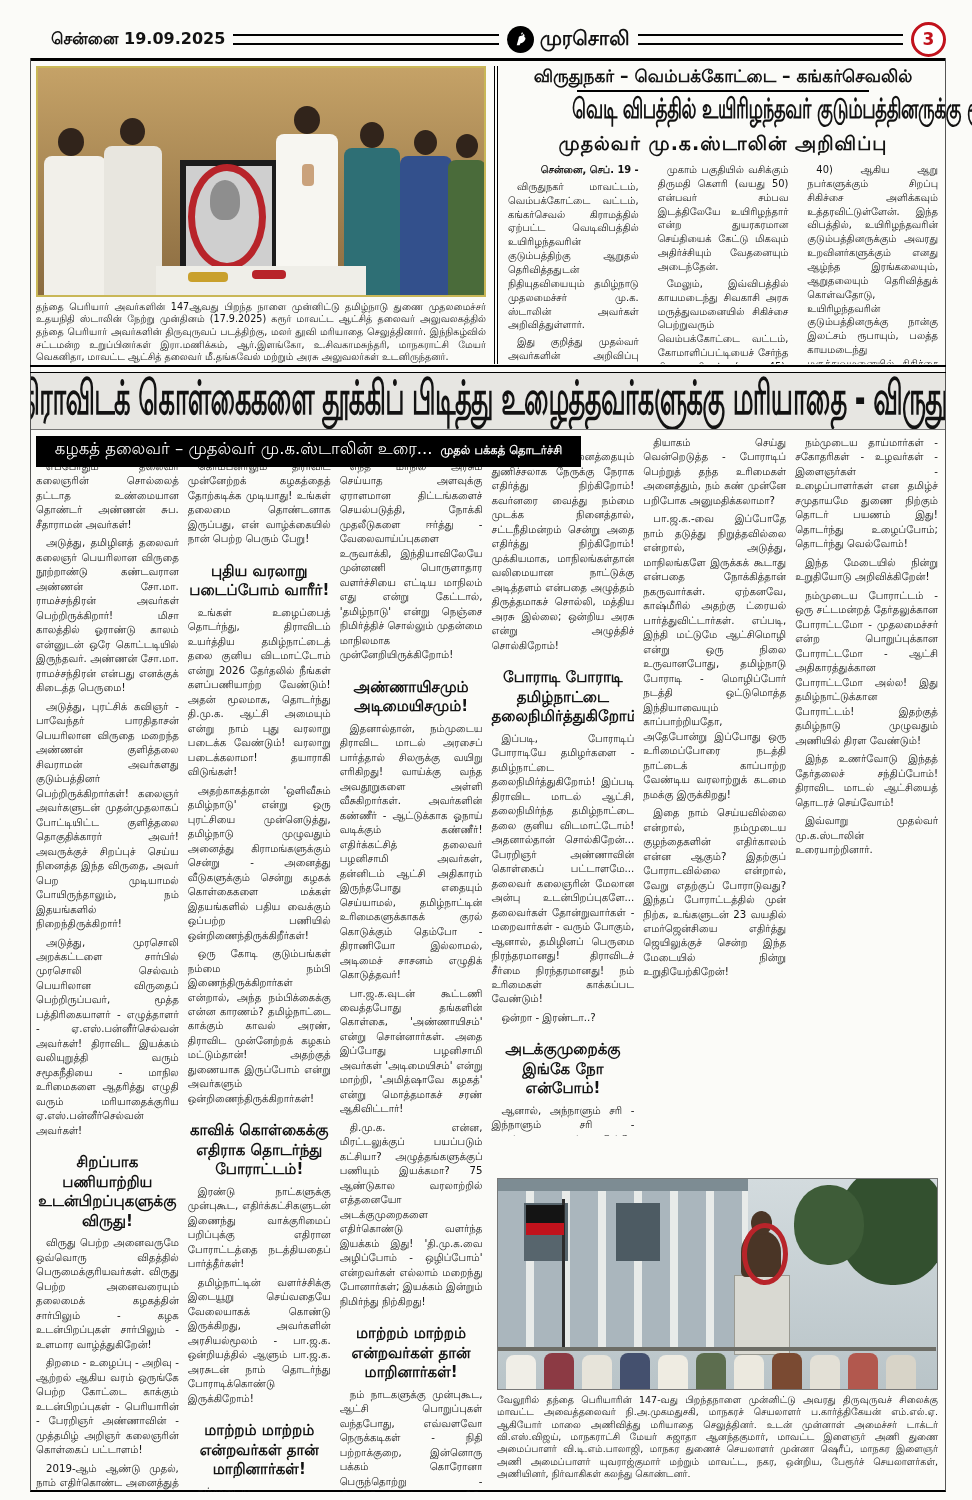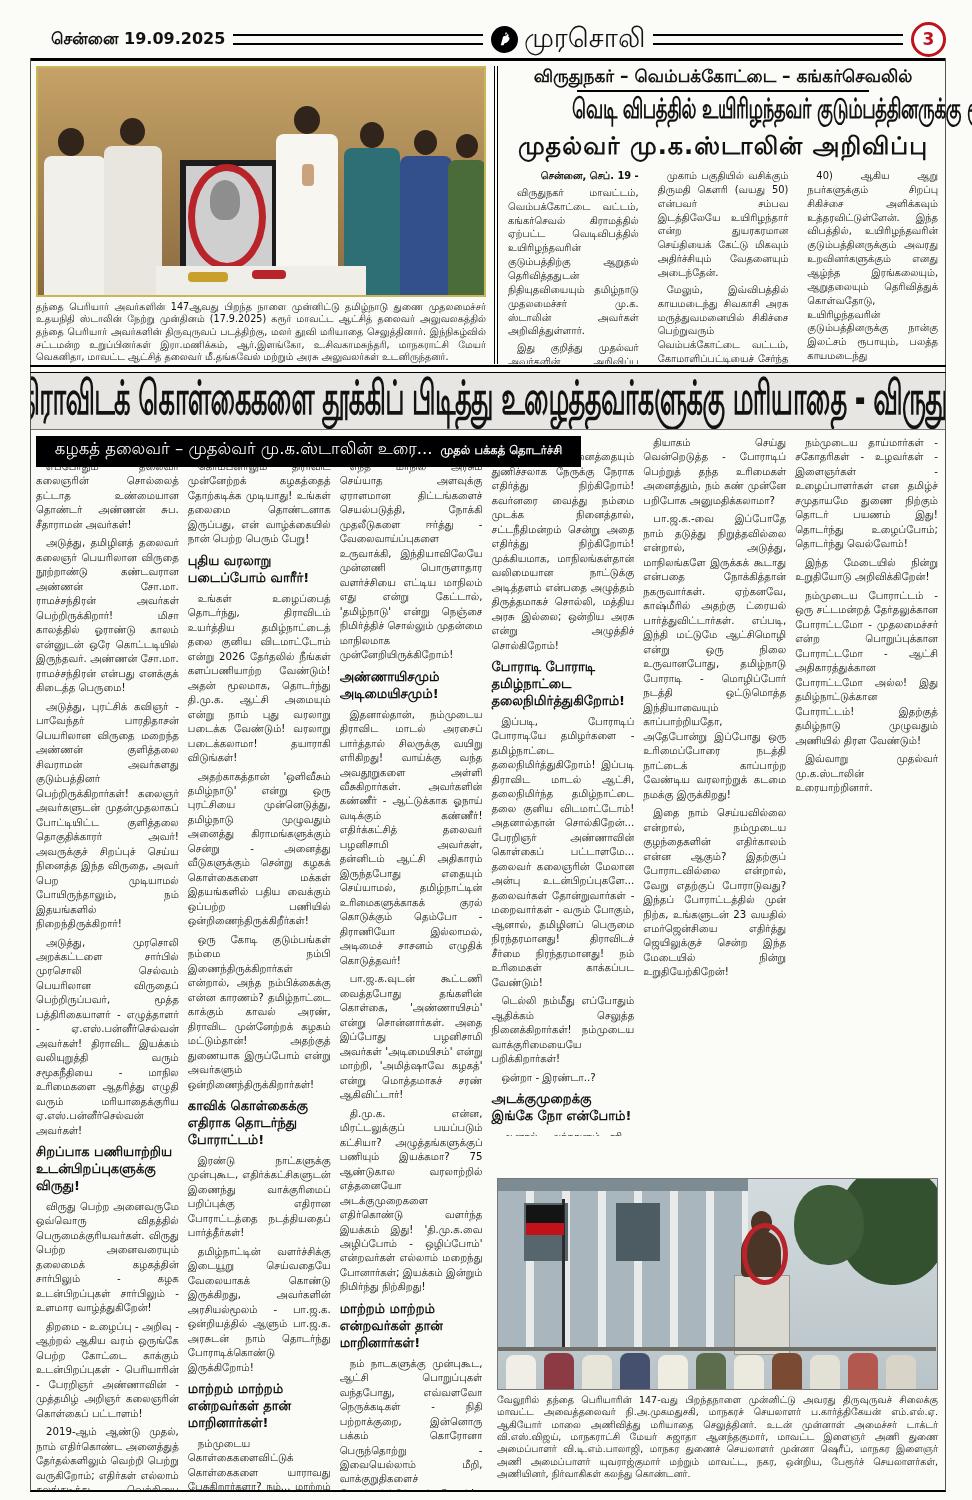--- a/index.html
+++ b/index.html
@@ -5,41 +5,41 @@
   html,body{margin:0;padding:0;background:#cfcfcf;}
   .page{position:relative;width:972px;height:1500px;background:#fbfbf8;margin:0 auto;
         font-family:"DejaVu Sans","Liberation Sans",sans-serif;color:#121212;overflow:hidden;}
 
   
   .masthead-row{position:absolute;left:30px;right:26px;top:22px;height:34px;display:flex;align-items:center;}
   .mh-date{font-weight:bold;font-size:16px;white-space:nowrap;margin-left:21px;}
   .mh-rule{flex:1;height:7px;border-top:2px solid #000;border-bottom:2px solid #000;margin:0 8px;}
   .mh-logo{display:flex;align-items:center;gap:6px;}
   .mh-logo-circle{width:27px;height:27px;border-radius:50%;background:#000;display:flex;align-items:center;justify-content:center;flex:none;}
-  .mh-title{font-size:27px;font-weight:normal;white-space:nowrap;}
+  .mh-title{font-size:20px;font-weight:bold;white-space:nowrap;}
   .mh-pagenum{width:29px;height:29px;border-radius:50%;border:3px solid #c1121c;color:#c1121c;
               font-weight:bold;font-size:17px;display:flex;align-items:center;justify-content:center;background:#fff;flex:none;}
   .thick-rule{position:absolute;left:30px;right:26px;top:58px;height:3px;background:#000;}
   .frame{position:absolute;left:30px;right:26px;top:58px;bottom:8px;border-left:1px solid #555;
          border-right:1px solid #555;border-bottom:2px solid #000;pointer-events:none;}
 
   
   .top-row{position:absolute;left:36px;right:34px;top:66px;height:298px;display:flex;}
   .photoL-wrap{width:450px;flex:none;display:flex;flex-direction:column;}
   .photoL{height:228px;position:relative;border:2px solid #c9b757;background:linear-gradient(#c5a267,#8a6b40);overflow:hidden;}
   .photoL-caption{font-size:9.6px;line-height:1.32;text-align:justify;padding-top:4px;}
   .person{position:absolute;border-radius:8px 8px 0 0;}
   .head{position:absolute;border-radius:50%;background:#31241b;}
   .topstory{flex:1;border-left:4px double #000;margin-left:8px;padding-left:10px;display:flex;flex-direction:column;min-width:0;}
   .kicker{text-align:center;font-weight:bold;font-size:17px;white-space:nowrap;}
   .kicker-underline{width:68%;margin:2px auto 4px;border-bottom:2px solid #000;}
   .headline-wrap{overflow:visible;text-align:center;}
   .headline{display:inline-block;font-weight:900;font-size:22px;letter-spacing:-0.5px;white-space:nowrap;
             transform:scaleX(0.82) scaleY(1.25);transform-origin:center;}
-  .subhead{text-align:center;font-weight:bold;font-size:24px;margin:8px 0 6px;letter-spacing:1px;}
+  .subhead{text-align:center;font-weight:bold;font-size:19px;margin:8px 0 6px;letter-spacing:1px;}
   .top-cols{flex:1;display:flex;gap:19px;overflow:hidden;}
   .top-col{flex:1;font-size:9.9px;line-height:1.4;text-align:justify;min-width:0;}
   .top-col p{margin:0 0 3px;text-indent:9px;}
   .top-col p.dateline{text-align:right;font-weight:bold;text-indent:0;}
 
   
   .divider-double{position:absolute;left:30px;right:26px;top:365px;height:5px;border-top:2px solid #000;border-bottom:1px solid #000;}
   .banner{position:absolute;left:31px;right:27px;top:373px;height:56px;background:#e7e6e2;
           display:flex;align-items:center;justify-content:center;overflow:hidden;border-bottom:1px solid #777;}
   .banner-text{font-weight:900;font-size:36px;white-space:nowrap;letter-spacing:-1px;
@@ -49,21 +49,21 @@
   .body-wrap{position:absolute;left:36px;right:34px;top:436px;height:1056px;}
   .section-header{position:absolute;left:0;top:0;width:545px;height:31px;background:#000;color:#fff;
                   display:flex;align-items:baseline;justify-content:center;gap:8px;overflow:hidden;padding-top:3px;box-sizing:border-box;}
   .sh-main{font-size:16.5px;font-weight:normal;white-space:nowrap;}
   .sh-cont{font-size:11.5px;font-weight:bold;white-space:nowrap;}
   .cols{display:flex;gap:9px;height:100%;}
   .bcol{flex:1;min-width:0;overflow:hidden;font-size:10.2px;line-height:1.42;text-align:justify;}
   .bcol.offset{padding-top:24px;box-sizing:border-box;}
   .bcol.short{height:700px;}
   .bcol p{margin:0 0 4px;text-indent:10px;}
-  .bcol p.h{font-weight:bold;text-align:left;text-indent:0;font-size:13px;line-height:1.3;margin:6px 0 5px;}
+  .bcol p.h{font-weight:bold;text-align:center;text-indent:0;font-size:15px;line-height:1.3;margin:15px 0 5px;}
 
   
   .photoR{position:absolute;left:461px;right:0;top:742px;bottom:2px;display:flex;flex-direction:column;}
   .photoR-img{height:210px;position:relative;border:1px solid #777;background:linear-gradient(#d3dbde,#b9c4c8);overflow:hidden;flex:none;}
   .photoR-caption{font-size:9.5px;line-height:1.3;text-align:justify;padding-top:4px;}
   .abs{position:absolute;}
 </style>
 </head>
 <body>
 
@@ -176,34 +176,34 @@
           <p>இதனால்தான், நம்முடைய திராவிட மாடல் அரசைப் பார்த்தால் சிலருக்கு வயிறு எரிகிறது! வாய்க்கு வந்த அவதூறுகளை அள்ளி வீசுகிறார்கள். அவர்களின் கண்ணீர் - ஆட்டுக்காக ஓநாய் வடிக்கும் கண்ணீர்! எதிர்க்கட்சித் தலைவர் பழனிசாமி அவர்கள், தன்னிடம் ஆட்சி அதிகாரம் இருந்தபோது எதையும் செய்யாமல், தமிழ்நாட்டின் உரிமைகளுக்காகக் குரல் கொடுக்கும் தெம்போ - திராணியோ இல்லாமல், அடிமைச் சாசனம் எழுதிக் கொடுத்தவர்!</p>
           <p>பா.ஜ.க.வுடன் கூட்டணி வைத்தபோது தங்களின் கொள்கை, 'அண்ணாயிசம்' என்று சொன்னார்கள். அதை இப்போது பழனிசாமி அவர்கள் 'அடிமையிசம்' என்று மாற்றி, 'அமித்ஷாவே கழகத்' என்று மொத்தமாகச் சரண் ஆகிவிட்டார்!</p>
           <p>தி.மு.க. என்ன, மிரட்டலுக்குப் பயப்படும் கட்சியா? அழுத்தங்களுக்குப் பணியும் இயக்கமா? 75 ஆண்டுகால வரலாற்றில் எத்தனையோ அடக்குமுறைகளை எதிர்கொண்டு வளர்ந்த இயக்கம் இது! 'தி.மு.க.வை அழிப்போம் - ஒழிப்போம்' என்றவர்கள் எல்லாம் மறைந்து போனார்கள்; இயக்கம் இன்றும் நிமிர்ந்து நிற்கிறது!</p>
           <p class="h">மாற்றம் மாற்றம் என்றவர்கள் தான் மாறினார்கள்!</p>
           <p>நம் நாடகளுக்கு முன்புகூட, ஆட்சி பொறுப்புகள் வந்தபோது, எவ்வளவோ நெருக்கடிகள் - நிதி பற்றாக்குறை, இன்னொரு பக்கம் கொரோனா பெருந்தொற்று - இவையெல்லாம் மீறி, வாக்குறுதிகளைச் செயல்படுத்திக் காட்டினோம்!</p>
         </div>
       <div class="bcol short">
           <p>மக்கள்விரோதச் செயல்பாடுகள் அனைத்தையும் துணிச்சலாக நேருக்கு நேராக எதிர்த்து நிற்கிறோம்! கவர்னரை வைத்து நம்மை முடக்க நினைத்தால், சட்டநீதிமன்றம் சென்று அதை எதிர்த்து நிற்கிறோம்! முக்கியமாக, மாநிலங்கள்தான் வலிமையான நாட்டுக்கு அடித்தளம் என்பதை அழுத்தம் திருத்தமாகச் சொல்லி, மத்திய அரசு இல்லை; ஒன்றிய அரசு என்று அழுத்திச் சொல்கிறோம்!</p>
           <p class="h">போராடி போராடி தமிழ்நாட்டை தலைநிமிர்த்துகிறோம்!</p>
           <p>இப்படி, போராடிப் போராடியே தமிழர்களை - தமிழ்நாட்டை தலைநிமிர்த்துகிறோம்! இப்படி திராவிட மாடல் ஆட்சி, தலைநிமிர்ந்த தமிழ்நாட்டை தலை குனிய விடமாட்டோம்! அதனால்தான் சொல்கிறேன்... பேரறிஞர் அண்ணாவின் கொள்கைப் பட்டாளமே... தலைவர் கலைஞரின் மேலான அன்பு உடன்பிறப்புகளே... தலைவர்கள் தோன்றுவார்கள் - மறைவார்கள் - வரும் போகும், ஆனால், தமிழினப் பெருமை நிரந்தரமானது! திராவிடச் சீர்மை நிரந்தரமானது! நம் உரிமைகள் காக்கப்பட வேண்டும்!</p>
-          <p>டெல்லி நம்மீது எப்போதும் ஆதிக்கம் செலுத்த நினைக்கிறார்கள்! நம்முடைய வாக்குரிமையையே பறிக்கிறார்கள்!</p>
           <p>ஒன்றா - இரண்டா..?</p>
           <p class="h">அடக்குமுறைக்கு இங்கே நோ என்போம்!</p>
           <p>ஆனால், அந்நாளும் சரி - இந்நாளும் சரி - அடக்குமுறைகளுக்கு இங்கே இடம் இல்லை என்பதை இந்த மண் காட்டி வருகிறது! முன்னொரு முறை அவசரநிலைக் கொடுமைக்கும் தி.மு.க. அஞ்சியது இல்லை!</p>
         </div>
       <div class="bcol short">
           <p>தியாகம் செய்து வென்றெடுத்த - போராடிப் பெற்றுத் தந்த உரிமைகள் அனைத்தும், நம் கண் முன்னே பறிபோக அனுமதிக்கலாமா?</p>
           <p>பா.ஜ.க.-வை இப்போதே நாம் தடுத்து நிறுத்தவில்லை என்றால், அடுத்து, மாநிலங்களே இருக்கக் கூடாது என்பதை நோக்கித்தான் நகருவார்கள். ஏற்கனவே, காஷ்மீரில் அதற்கு ட்ரையல் பார்த்துவிட்டார்கள். எப்படி, இந்தி மட்டுமே ஆட்சிமொழி என்று ஒரு நிலை உருவானபோது, தமிழ்நாடு போராடி - மொழிப்போர் நடத்தி ஒட்டுமொத்த இந்தியாவையும் காப்பாற்றியதோ, அதேபோன்று இப்போது ஒரு உரிமைப்போரை நடத்தி நாட்டைக் காப்பாற்ற வேண்டிய வரலாற்றுக் கடமை நமக்கு இருக்கிறது!</p>
           <p>இதை நாம் செய்யவில்லை என்றால், நம்முடைய குழந்தைகளின் எதிர்காலம் என்ன ஆகும்? இதற்குப் போராடவில்லை என்றால், வேறு எதற்குப் போராடுவது? இந்தப் போராட்டத்தில் முன் நிற்க, உங்களுடன் 23 வயதில் எமர்ஜென்சியை எதிர்த்து ஜெயிலுக்குச் சென்ற இந்த மேடையில் நின்று உறுதியேற்கிறேன்!</p>
         </div>
       <div class="bcol short">
           <p>நம்முடைய தாய்மார்கள் - சகோதரிகள் - உழவர்கள் - இளைஞர்கள் - உழைப்பாளர்கள் என தமிழ்ச் சமுதாயமே துணை நிற்கும் தொடர் பயணம் இது! தொடர்ந்து உழைப்போம்; தொடர்ந்து வெல்வோம்!</p>
           <p>இந்த மேடையில் நின்று உறுதியோடு அறிவிக்கிறேன்!</p>
           <p>நம்முடைய போராட்டம் - ஒரு சட்டமன்றத் தேர்தலுக்கான போராட்டமோ - முதலமைச்சர் என்ற பொறுப்புக்கான போராட்டமோ - ஆட்சி அதிகாரத்துக்கான போராட்டமோ அல்ல! இது தமிழ்நாட்டுக்கான போராட்டம்! இதற்குத் தமிழ்நாடு முழுவதும் அணியில் திரள வேண்டும்!</p>
+          <p>இந்த உணர்வோடு இந்தத் தேர்தலைச் சந்திப்போம்! திராவிட மாடல் ஆட்சியைத் தொடரச் செய்வோம்!</p>
           <p>இவ்வாறு முதல்வர் மு.க.ஸ்டாலின் உரையாற்றினார்.</p>
         </div>
     </div>
 
     <div class="photoR">
       <div class="photoR-img">
         <div class="abs" style="left:0;top:0;width:250px;height:170px;background:repeating-linear-gradient(90deg,#aab6bd 0 28px,#e8ebe9 28px 36px);"></div>
         <div class="abs" style="left:26px;top:24px;width:44px;height:58px;background:#57656d;"></div>
         <div class="abs" style="left:118px;top:24px;width:44px;height:58px;background:#4d5b63;"></div>
         <div class="abs" style="left:0;top:0;width:250px;height:12px;background:#7d8c93;"></div>

